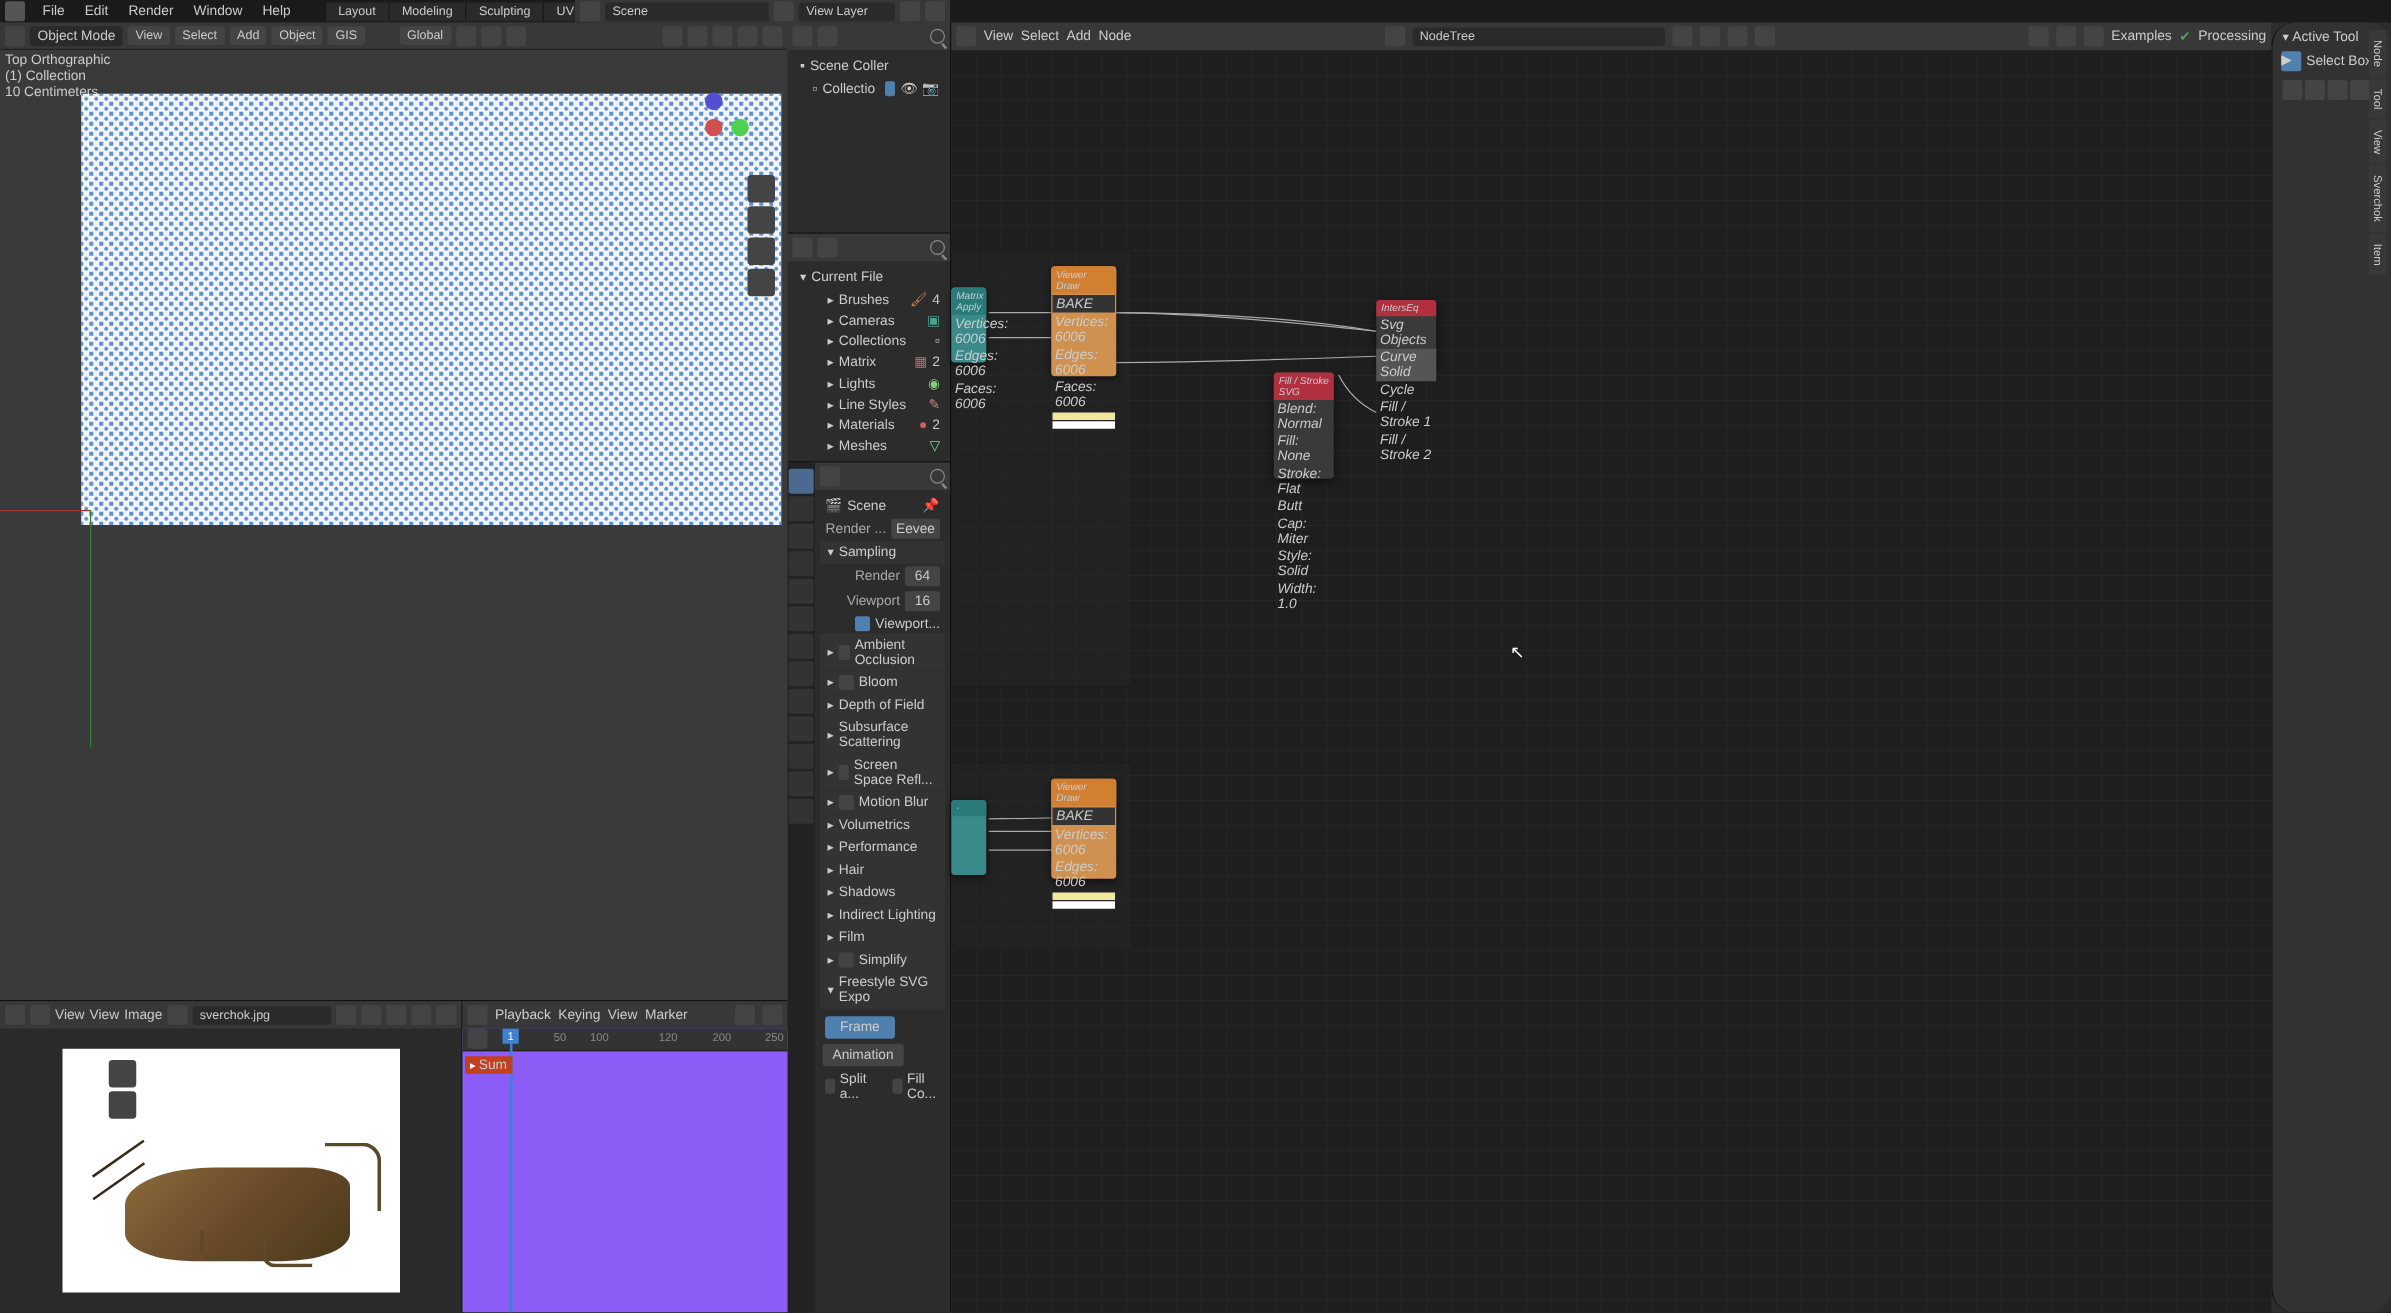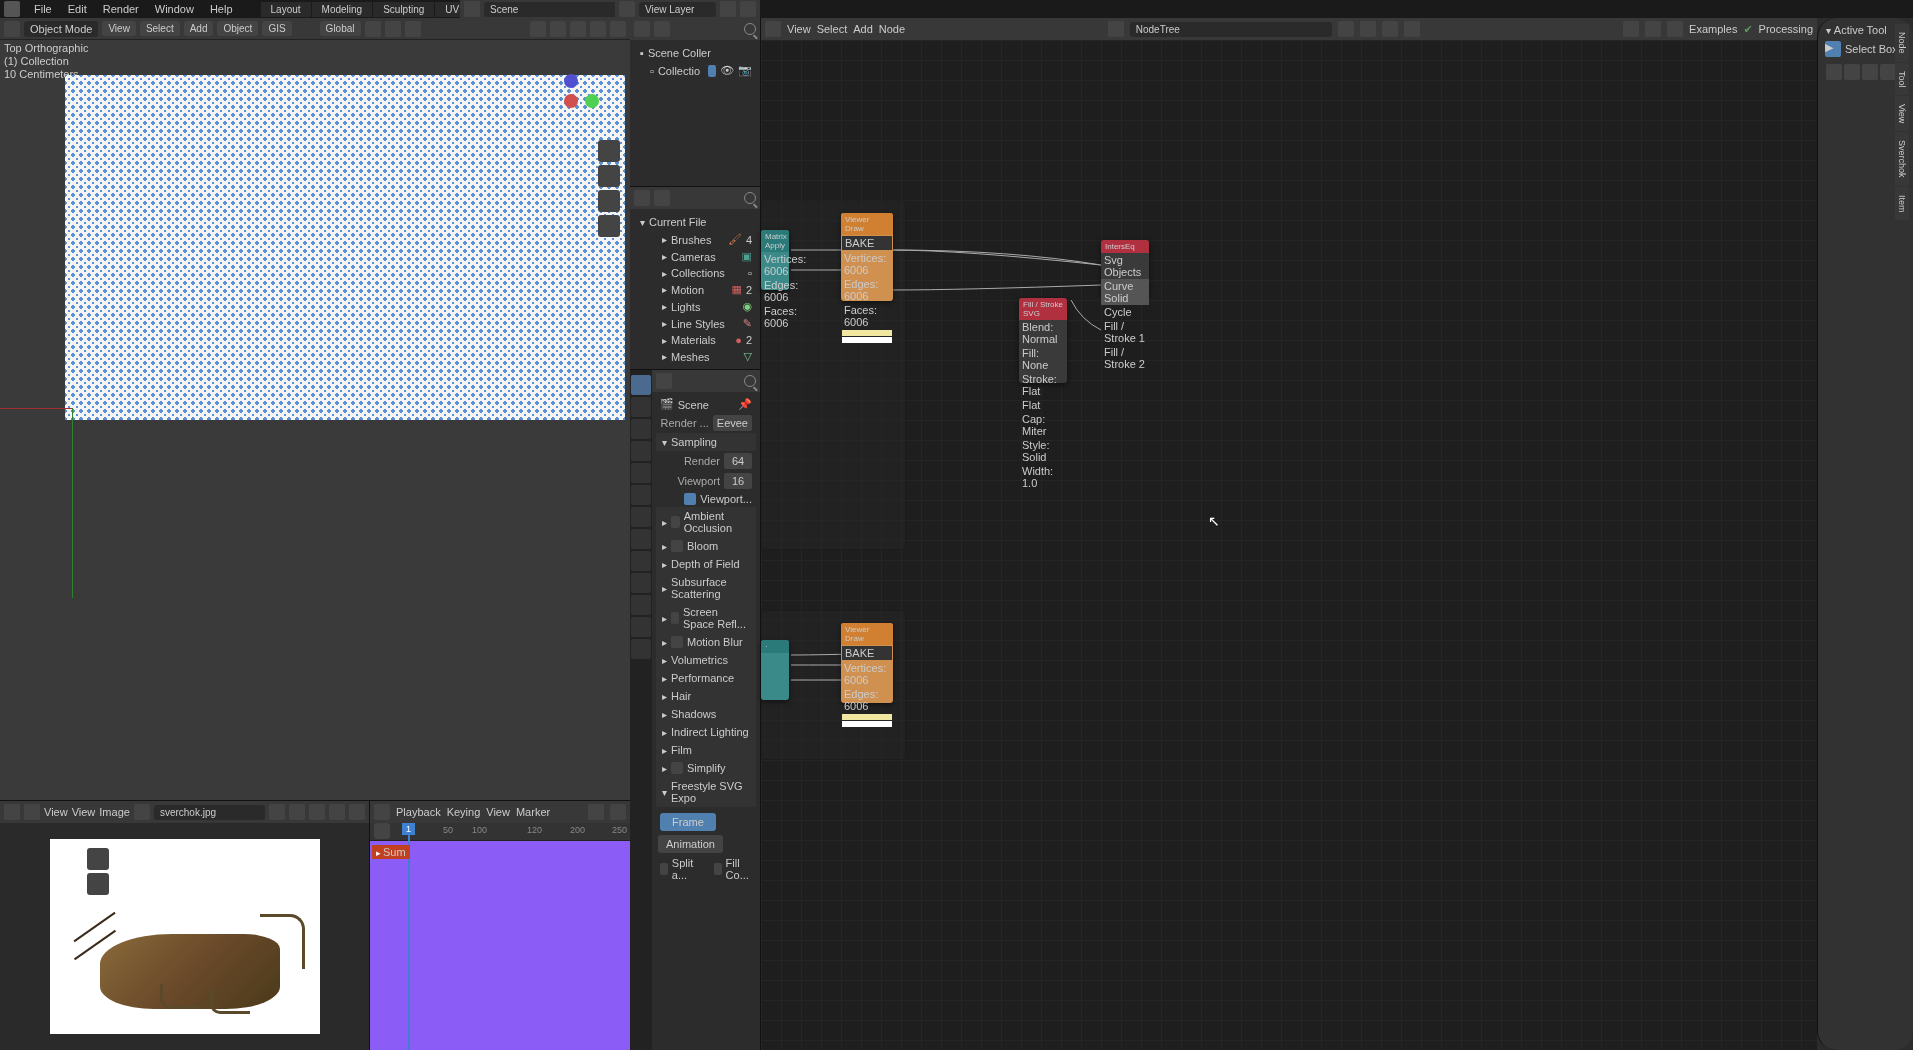--- a/index.html
+++ b/index.html
@@ -65,21 +65,21 @@
 .prop-row .value { flex: 1; background: #444; padding: 2px 4px; text-align: center; border-radius: 2px; }
 .btn-frame { background: #5080b0; padding: 3px 12px; border-radius: 3px; margin: 4px 2px; display: inline-block; }
 .btn-anim { background: #444; padding: 3px 8px; border-radius: 3px; display: inline-block; }
 .checkbox { width: 12px; height: 12px; background: #444; display: inline-block; border-radius: 2px; }
 .checkbox.checked { background: #5080b0; }
 
 
 .node-editor { flex: 1; background: #1e1e1e; position: relative; border-left: 1px solid #111; }
 .node-editor-header { height: 22px; background: #383838; display: flex; align-items: center; padding: 0 4px; gap: 6px; }
 .node-canvas { position: absolute; top: 22px; left: 0; right: 0; bottom: 0; background-image: linear-gradient(#252525 1px, transparent 1px), linear-gradient(90deg, #252525 1px, transparent 1px); background-size: 20px 20px; }
-.node { position: absolute; background: #444; border-radius: 3px; font-size: 8px; box-shadow: 0 2px 5px rgba(0,0,0,0.5); }
+.node { position: absolute; background: #444; border-radius: 3px; font-size: 8px; box-shadow: 0 2px 5px rgba(0,0,0,0.5); font-style: italic; }
 .node-header { padding: 2px 4px; border-radius: 3px 3px 0 0; font-size: 8px; }
 .node-row { padding: 1px 3px; font-size: 7px; display: flex; justify-content: space-between; }
 .node.orange .node-header { background: #d08030; } .node.orange { background: #d09050; width: 52px; }
 .node.teal .node-header { background: #2a7a7a; } .node.teal { background: #3a8a8a; width: 28px; }
 .node.red .node-header { background: #b03040; } .node.red { background: #3a3a3a; width: 48px; }
 .node-large { position: absolute; background: #282828; border: 1px solid #1a1a1a; border-radius: 3px; opacity: 0.4; }
 
 
 .tool-panel { width: 96px; background: #323232; border-left: 1px solid #111; border-radius: 19px; }
 .tool-section { padding: 4px; }
@@ -277,21 +277,21 @@
             <div class="icon-btn"></div>
             <div class="icon-btn"></div>
           </div>
           <span class="search-icon"></span>
         </div>
         <div class="outliner-body">
           <div class="tree-header-item">▾ <span>Current File</span></div>
           <div class="tree-item lvl1">▸ <span>Brushes</span> <span style="flex:1"></span><span style="color:#d08050">🖌</span><span>4</span></div>
           <div class="tree-item lvl1">▸ <span>Cameras</span> <span style="flex:1"></span><span style="color:#50a090">▣</span></div>
           <div class="tree-item lvl1">▸ <span>Collections</span> <span style="flex:1"></span><span>▫</span></div>
-          <div class="tree-item lvl1">▸ <span>Motion</span> <span style="flex:1"></span><span style="color:#d06060">▦</span><span>2</span></div>
+          <div class="tree-item lvl1">▸ <span>Matrix</span> <span style="flex:1"></span><span style="color:#d06060">▦</span><span>2</span></div>
           <div class="tree-item lvl1">▸ <span>Lights</span> <span style="flex:1"></span><span style="color:#80d080">◉</span></div>
           <div class="tree-item lvl1">▸ <span>Line Styles</span> <span style="flex:1"></span><span style="color:#d08080">✎</span></div>
           <div class="tree-item lvl1">▸ <span>Materials</span> <span style="flex:1"></span><span style="color:#d06060">●</span><span>2</span></div>
           <div class="tree-item lvl1">▸ <span>Meshes</span> <span style="flex:1"></span><span style="color:#80d0a0">▽</span></div>
         </div>
       </div>
 
       <div class="middle-bottom">
         <div class="prop-tabs">
           <div class="prop-tab active"></div>
@@ -458,21 +458,21 @@
           <div class="node-row">
               <span>Blend: Normal</span>
             </div>
           <div class="node-row">
               <span>Fill: None</span>
             </div>
           <div class="node-row">
               <span>Stroke: Flat</span>
             </div>
           <div class="node-row">
-              <span>Flat</span>
+              <span>Butt</span>
             </div>
           <div class="node-row">
               <span>Cap: Miter</span>
             </div>
           <div class="node-row">
               <span>Style: Solid</span>
             </div>
           <div class="node-row">
               <span>Width: 1.0</span>
             </div>

